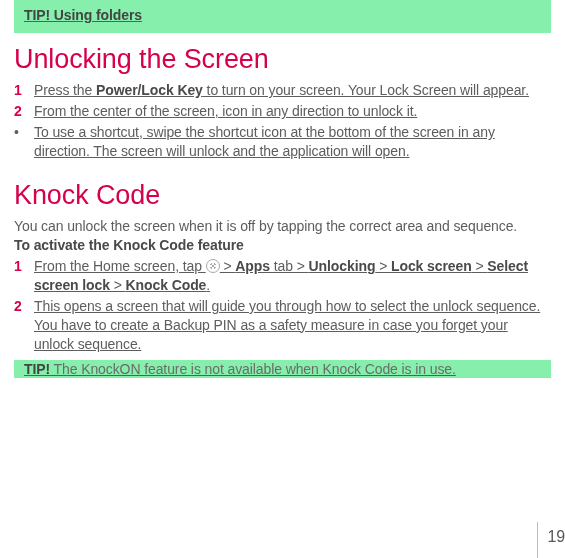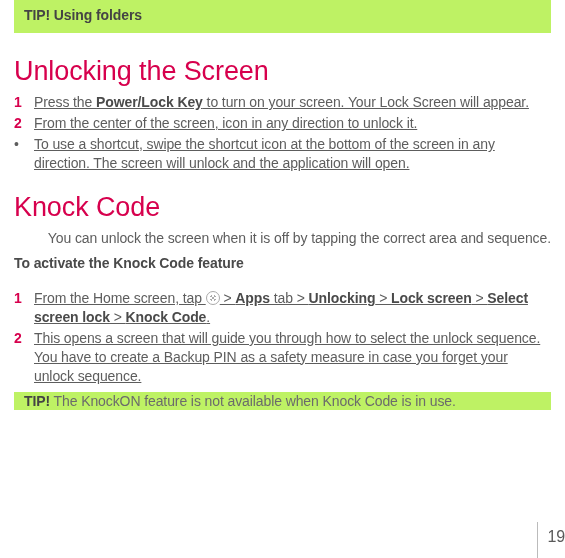--- a/index.html
+++ b/index.html
@@ -13,23 +13,24 @@
     font-family: "Helvetica Neue", Arial, sans-serif;
     background: #fff;
     color: #5d5d5d;
     font-size: 14px;
     line-height: 1.35;
     letter-spacing: -0.1px;
     position: relative;
     padding: 0 14px;
   }
   .tip-box {
-    background: #bef264;
+    background: #86efac;
     padding: 6px 10px 8px 10px;
-    margin-bottom: 20px;
+    margin-bottom: 8px;
+    text-decoration: underline;
   }
   .tip-title {
     color: #444;
     font-weight: bold;
   }
   .tip-body {
     color: #6b6b6b;
   }
   .h-section {
     color: #d7004d;
@@ -58,27 +59,26 @@
   }
   .li-text {
     flex: 1;
     text-decoration: underline;
   }
   .bold {
     font-weight: bold;
     color: #4a4a4a;
   }
   .body-p {
-    margin-bottom: 6px;
-    text-align: right;
+    margin-bottom: 0;
   }
   .subhead {
     font-weight: bold;
     color: #4a4a4a;
-    margin-bottom: 16px;
+    margin-bottom: 2px;
   }
   .icon-circle {
     display: inline-block;
     width: 14px;
     height: 14px;
     border: 1px solid #aaa;
     border-radius: 50%;
     vertical-align: -2px;
     position: relative;
   }

